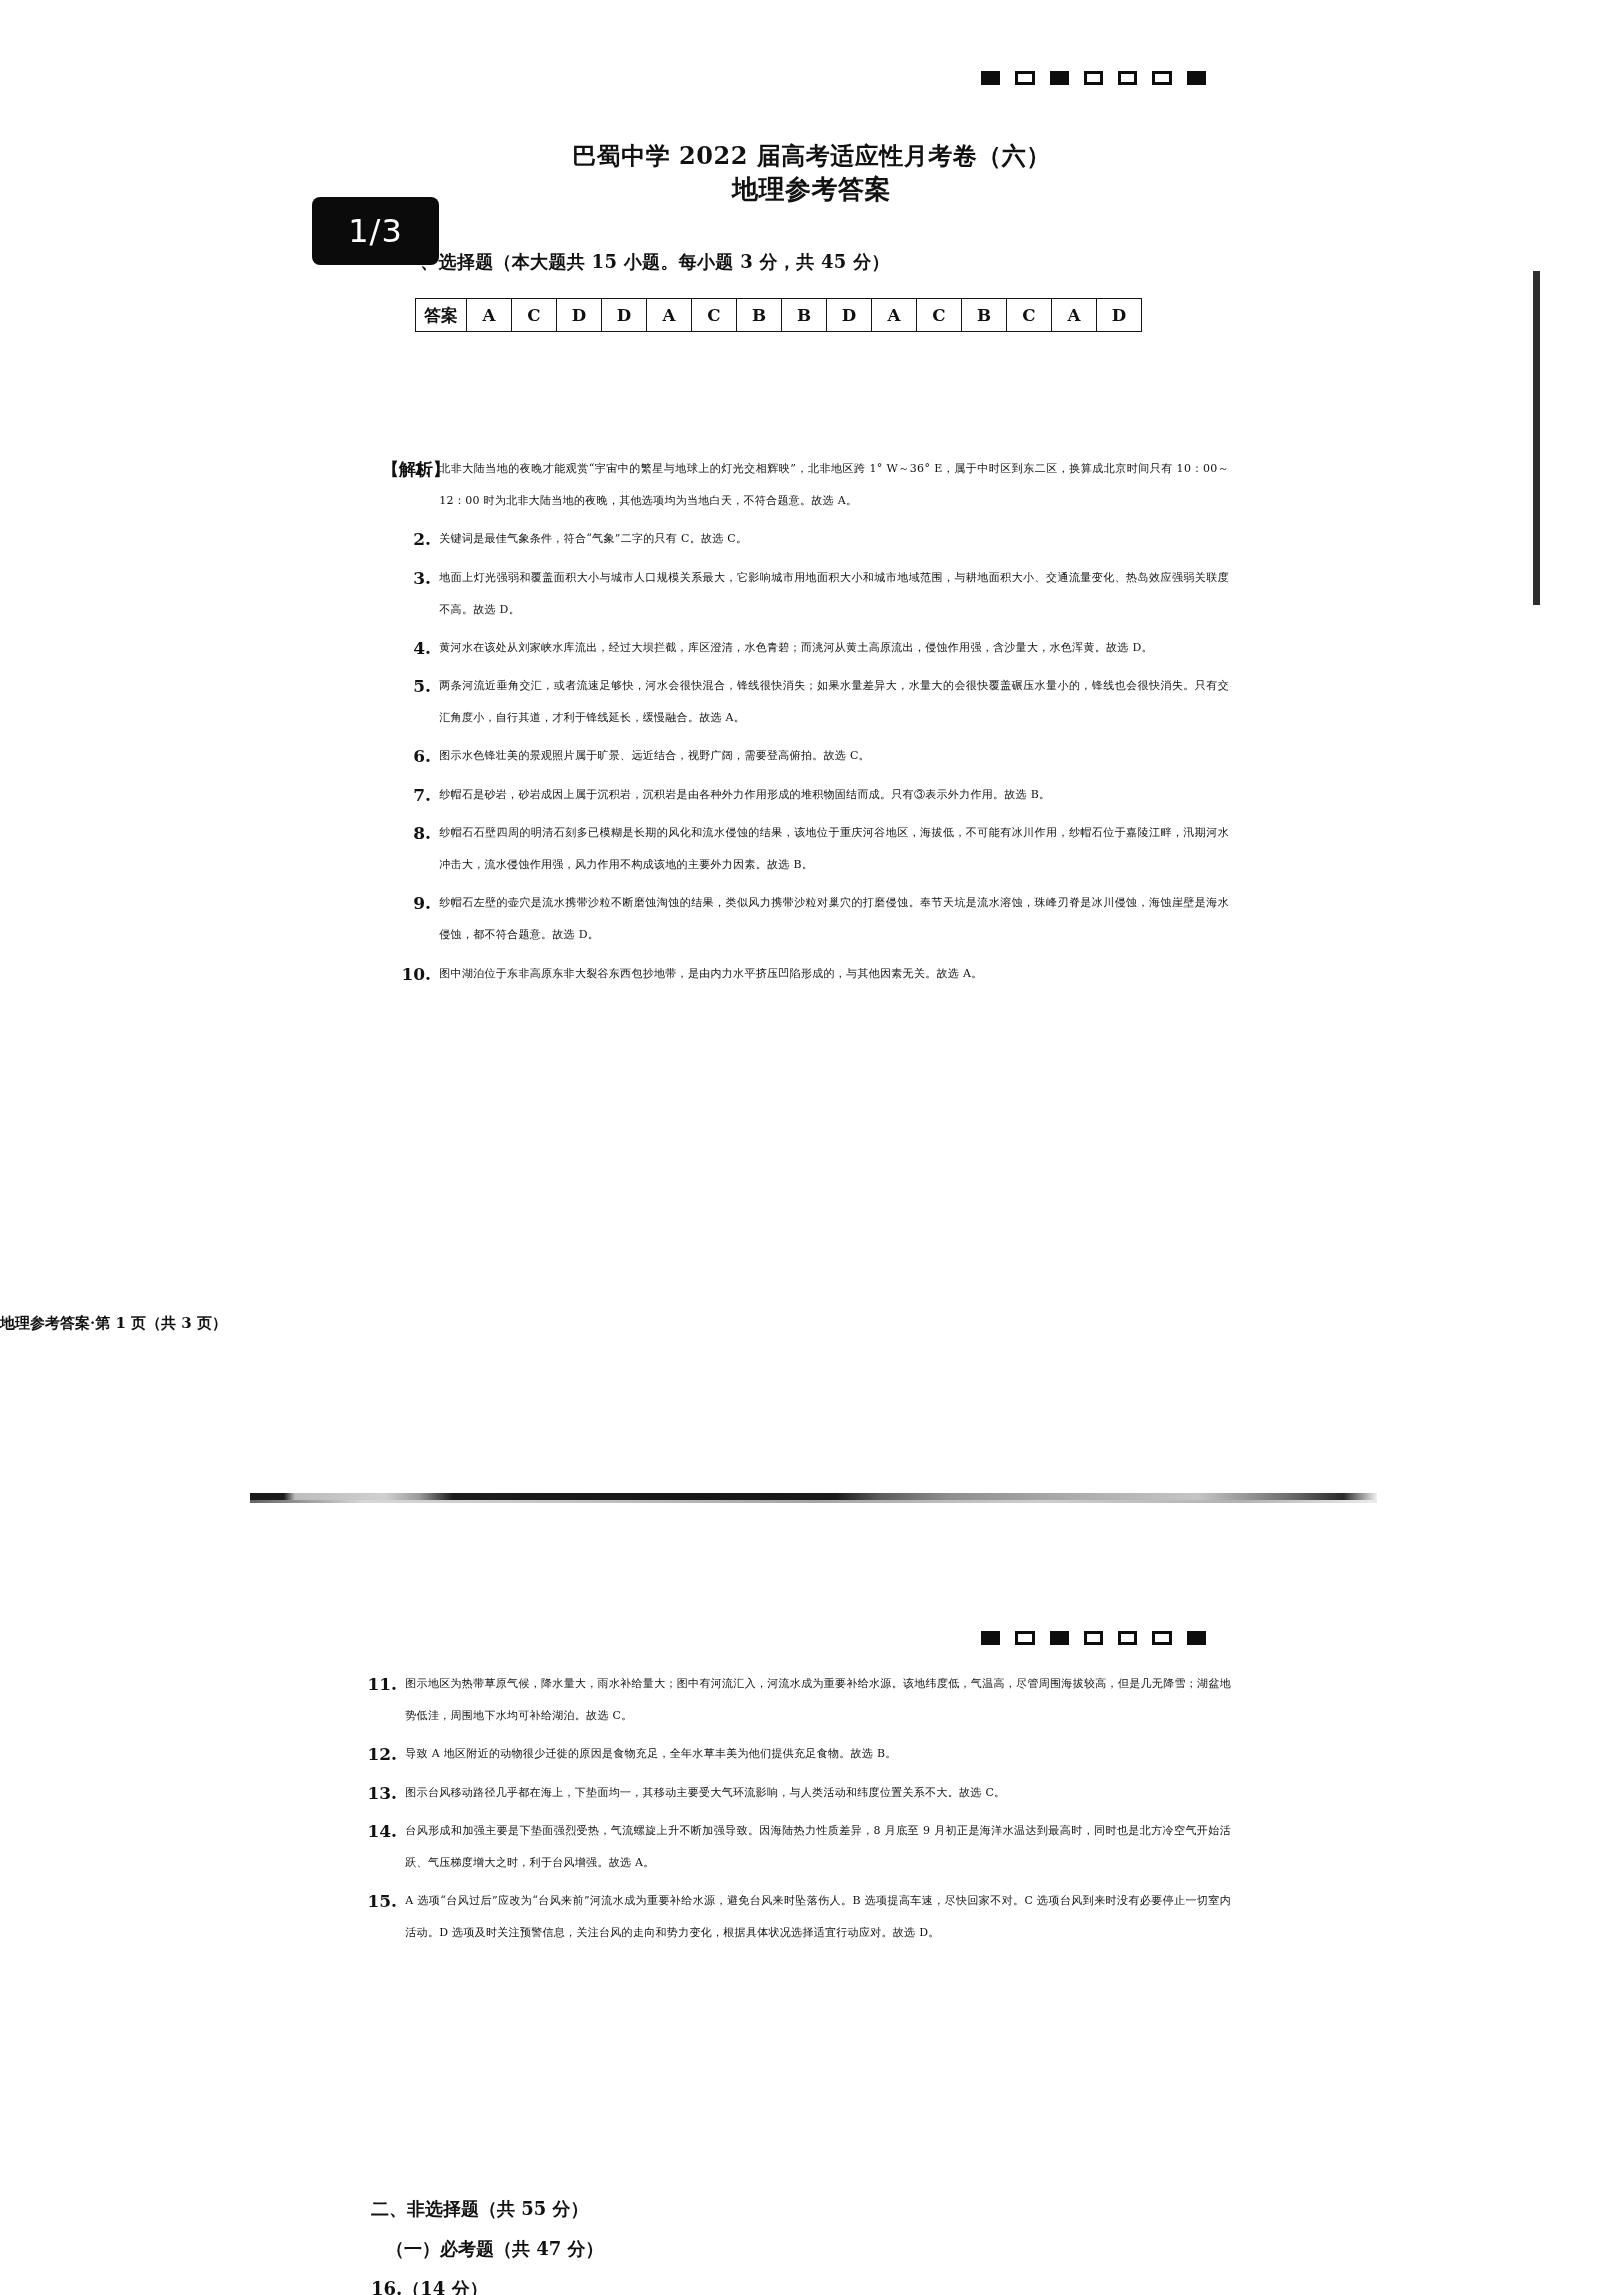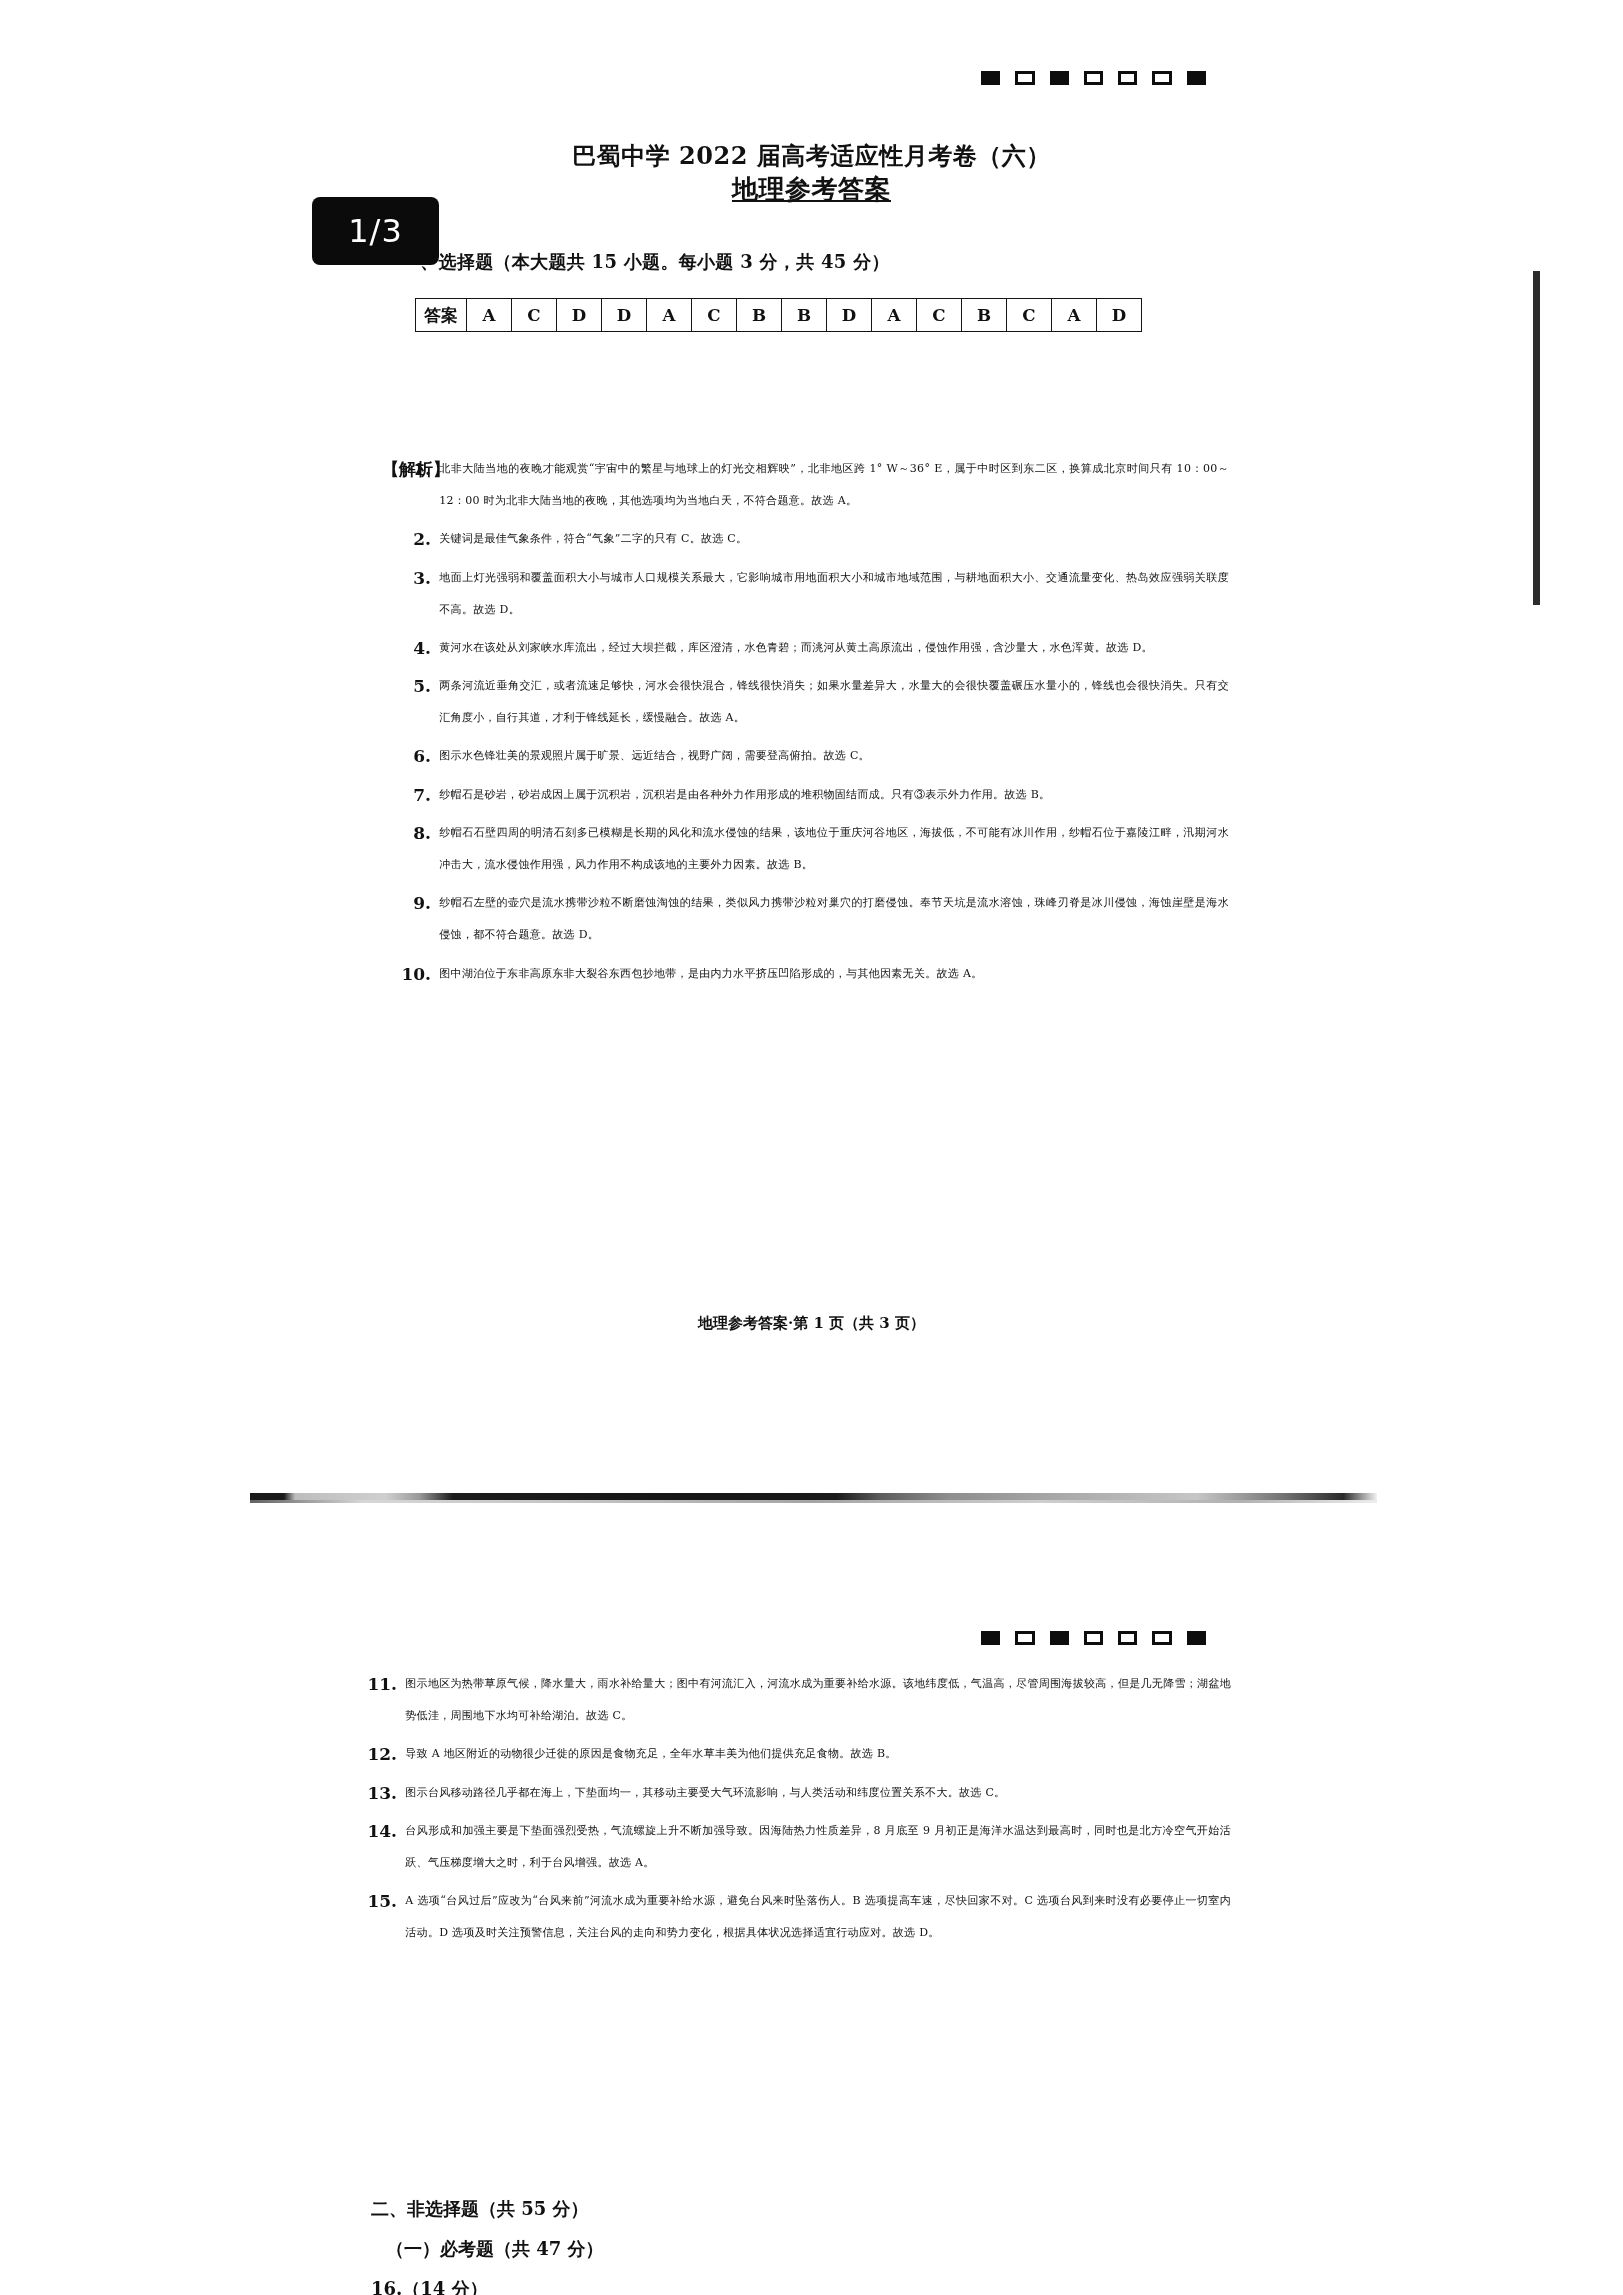--- a/index.html
+++ b/index.html
@@ -84,21 +84,21 @@
   .doc-title {
     position: absolute;
     left: 0;
     width: 1623px;
     text-align: center;
     font-family: "DejaVu Serif", "Liberation Serif", serif;
     font-weight: bold;
     letter-spacing: 0.5px;
   }
   #main-title { top: 113px; font-size: 24px; margin-top: 27px; }
-  #sub-title  { top: 172px; font-size: 26px; text-decoration: underline; }
+  #sub-title  { top: 172px; font-size: 26px; }
 
   
   #page-badge {
     position: absolute;
     left: 312px;
     top: 197px;
     width: 127px;
     height: 68px;
     background: #0b0b0b;
     border-radius: 8px;
@@ -186,21 +186,21 @@
     line-height: 32px;
     text-align: justify;
     letter-spacing: 0.3px;
   }
 
   
   .page-footer {
     position: absolute;
     left: 0;
     width: 1623px;
-    text-align: center;
+    text-align: left;
     font-family: "DejaVu Serif", "Liberation Serif", serif;
     font-weight: bold;
     font-size: 15px;
   }
   #footer-1 { top: 1314px; }
 
   
   .tail-head {
     position: absolute;
     font-family: "DejaVu Serif", "Liberation Serif", serif;

